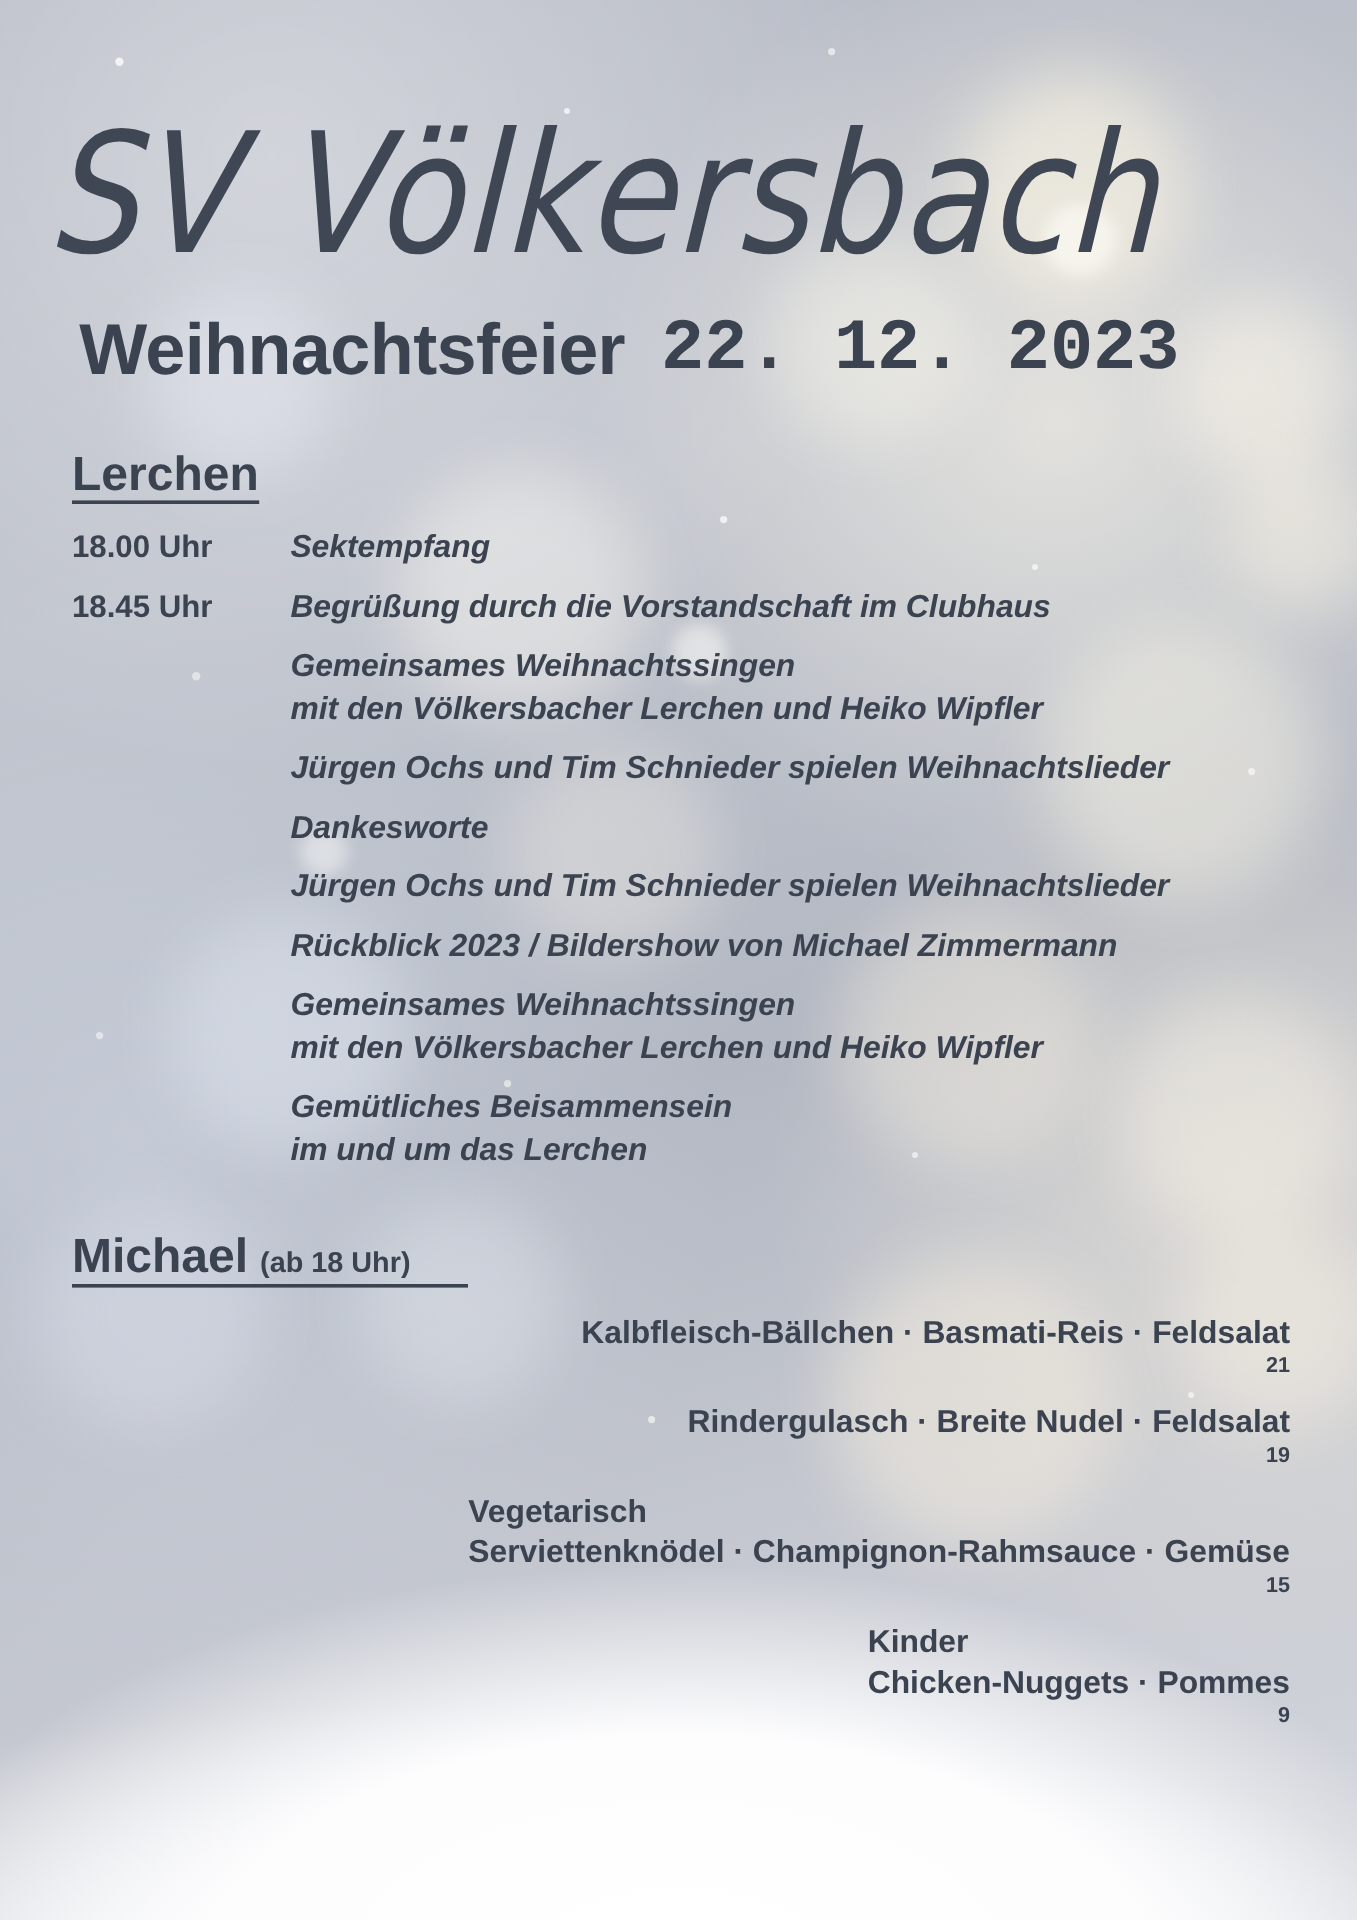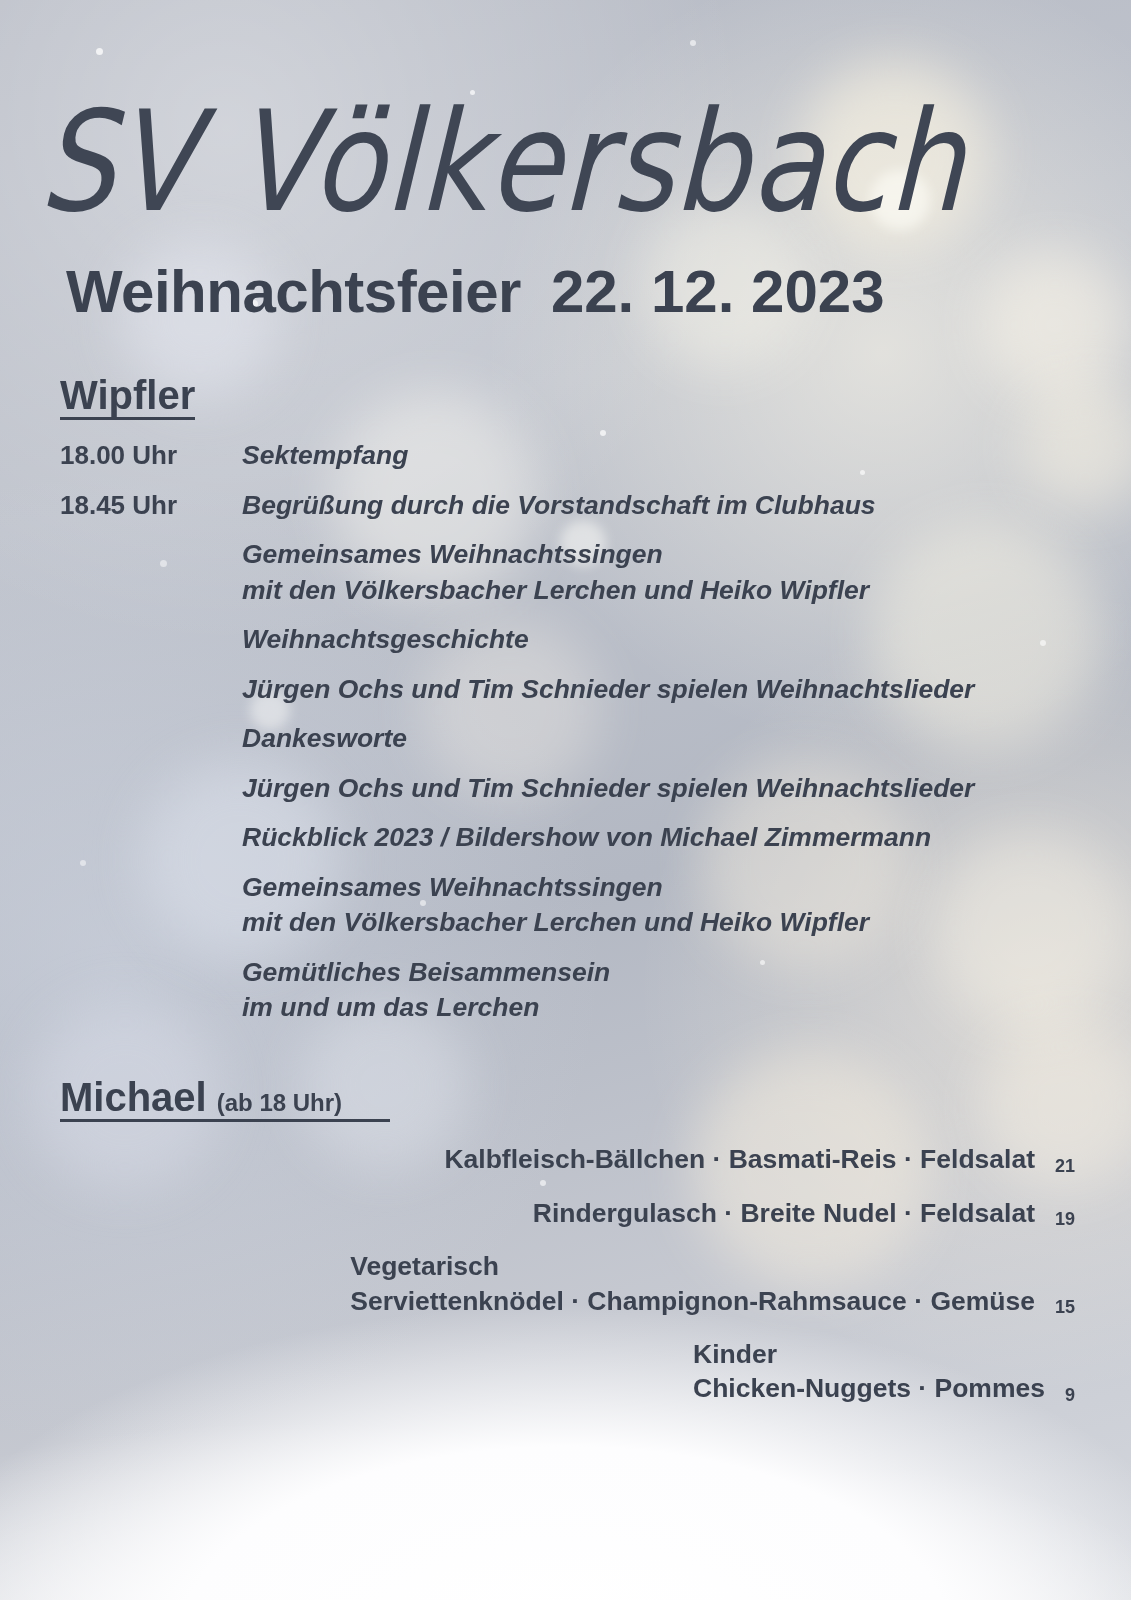--- a/index.html
+++ b/index.html
@@ -105,21 +105,21 @@
     padding-left: 10px;
   }
   .headline-word,
   .headline-date {
     font-weight: bold;
     font-size: 60px;
     line-height: 1;
     color: #3b4250;
     letter-spacing: -0.5px;
   }
-  .headline-date { letter-spacing: 0px; }
+  .headline-date { letter-spacing: 0px; font-family: Liberation Mono, monospace; }
 
   .section-title {
     font-weight: bold;
     font-size: 40px;
     color: #3b4250;
     border-bottom: 3px solid #3b4250;
     display: inline-block;
     line-height: 1.06;
     padding-bottom: 1px;
   }
@@ -173,20 +173,21 @@
     font-weight: bold;
     font-size: 24px;
     color: #3b4250;
   }
   .menu-list { margin-top: 20px; }
   .menu-row {
     display: flex;
     align-items: flex-end;
     justify-content: flex-end;
     margin-bottom: 19px;
+    flex-direction: column;
   }
   .menu-name {
     font-weight: bold;
     font-size: 26.5px;
     line-height: 1.3;
     color: #3b4250;
     white-space: pre-line;
   }
   .menu-price {
     font-weight: bold;
@@ -242,39 +243,35 @@
   <div class="content">
 
     <div class="club-name">SV Völkersbach</div>
 
     <div class="headline-row">
       <span class="headline-word">Weihnachtsfeier</span>
       <span class="headline-date">22. 12. 2023</span>
     </div>
 
     <div id="programm-block">
-      <div class="section-title">Wipfler</div>
+      <div class="section-title">Lerchen</div>
       <div class="program-list">
 
         <div class="program-row">
           <div class="program-time">18.00 Uhr</div>
           <div class="program-text">Sektempfang</div>
         </div>
         <div class="program-row">
           <div class="program-time">18.45 Uhr</div>
           <div class="program-text">Begrüßung durch die Vorstandschaft im Clubhaus</div>
         </div>
         <div class="program-row">
           <div class="program-time"></div>
           <div class="program-text">Gemeinsames Weihnachtssingen
 mit den Völkersbacher Lerchen und Heiko Wipfler</div>
-        </div>
-        <div class="program-row">
-          <div class="program-time"></div>
-          <div class="program-text">Weihnachtsgeschichte</div>
         </div>
         <div class="program-row">
           <div class="program-time"></div>
           <div class="program-text">Jürgen Ochs und Tim Schnieder spielen Weihnachtslieder</div>
         </div>
         <div class="program-row">
           <div class="program-time"></div>
           <div class="program-text">Dankesworte</div>
         </div>
         <div class="program-row">

